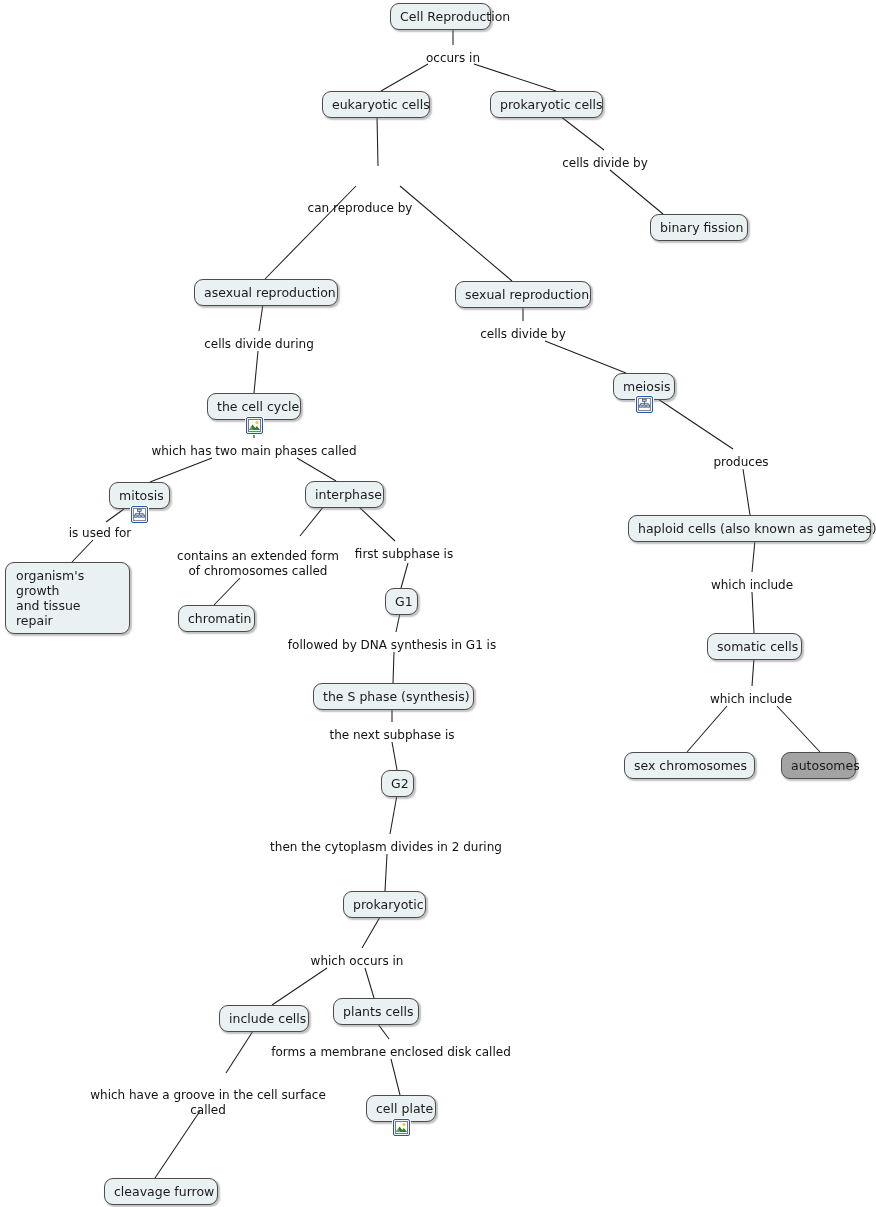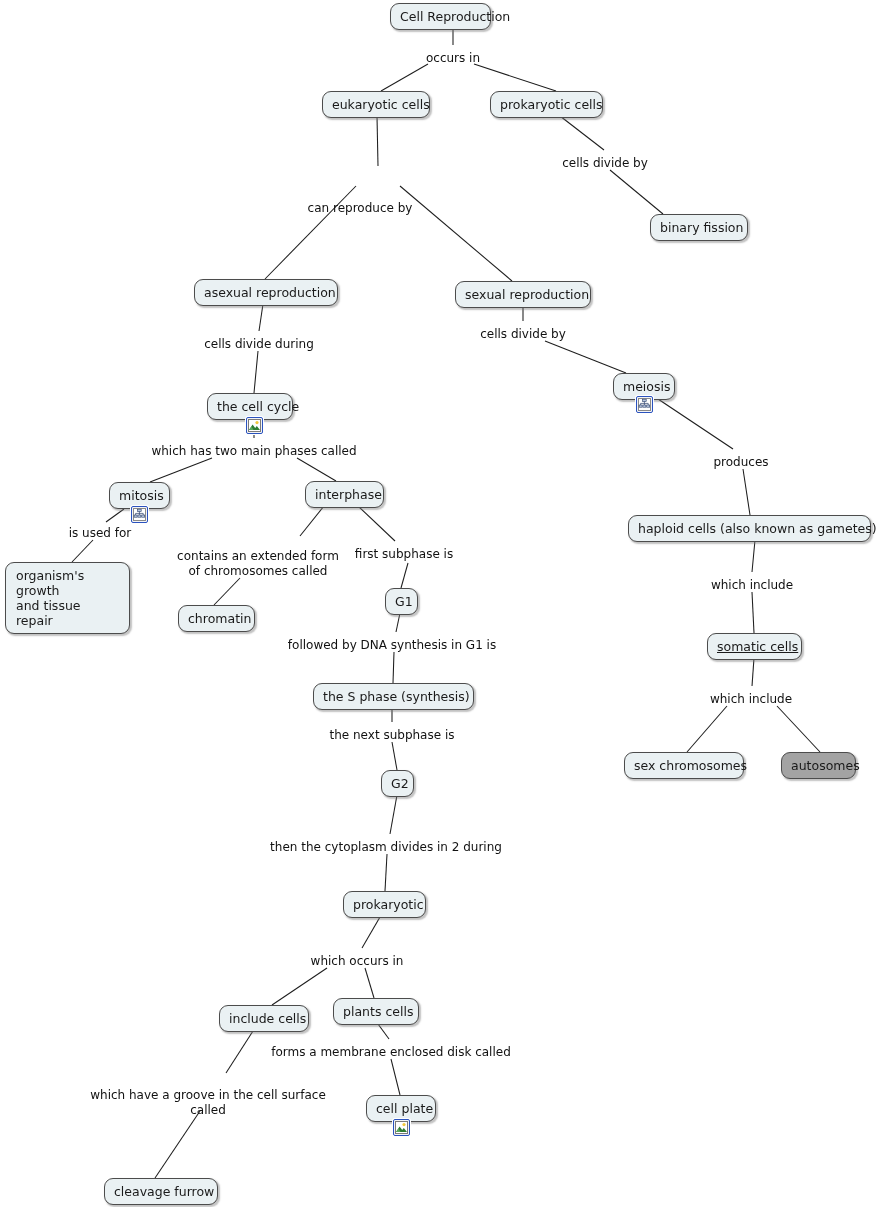--- a/index.html
+++ b/index.html
@@ -142,21 +142,21 @@
     <div class="linklabel" style="left: 357px; top: 954px;">which occurs in</div>
     <div class="linklabel" style="left: 391px; top: 1045px;">forms a membrane enclosed disk called</div>
     <div class="linklabel" style="left: 208px; top: 1088px;">which have a groove in the cell surface
 called</div>
     <div class="node" style="left: 390px; top: 3px; width: 101px; min-height: 25px; background: rgb(234, 241, 243); border-color: rgb(76, 76, 76);">Cell Reproduction</div>
     <div class="node" style="left: 322px; top: 91px; width: 108px; min-height: 25px; background: rgb(234, 241, 243); border-color: rgb(76, 76, 76);">eukaryotic cells</div>
     <div class="node" style="left: 490px; top: 91px; width: 113px; min-height: 25px; background: rgb(234, 241, 243); border-color: rgb(76, 76, 76);">prokaryotic cells</div>
     <div class="node" style="left: 617px; top: 214px; width: 98px; min-height: 25px; background: rgb(234, 241, 243); border-color: rgb(76, 76, 76); margin-left: 33px;">binary fission</div>
     <div class="node" style="left: 194px; top: 279px; width: 144px; min-height: 25px; background: rgb(234, 241, 243); border-color: rgb(76, 76, 76);">asexual reproduction</div>
     <div class="node" style="left: 455px; top: 281px; width: 136px; min-height: 25px; background: rgb(234, 241, 243); border-color: rgb(76, 76, 76);">sexual reproduction</div>
-    <div class="node" style="left: 207px; top: 393px; width: 86px; min-height: 27px; background: rgb(234, 241, 243); border-color: rgb(76, 76, 76);">the cell cycle</div>
+    <div class="node" style="left: 207px; top: 393px; width: 94px; min-height: 27px; background: rgb(234, 241, 243); border-color: rgb(76, 76, 76);">the cell cycle</div>
     <div class="badge" style="left: 245.5px; top: 417px; border-color: rgb(42, 82, 190);">
       <svg width="13" height="13" viewBox="0 0 13 13">
         <rect x="0.5" y="0.5" width="12" height="12" fill="#ffffff" stroke="#7a7a7a"></rect>
         <circle cx="9" cy="3.6" r="1.6" fill="#f2c83c"></circle>
         <path d="M1 11 L4.6 5.6 L7.2 9 L8.8 7 L12 11 Z" fill="#2f7d32"></path>
         <path d="M1 11 L3.4 7.6 L5.6 11 Z" fill="#5aa95e"></path>
       </svg>
     </div>
     <div class="node" style="left: 613px; top: 373px; width: 62px; min-height: 26px; background: rgb(234, 241, 243); border-color: rgb(76, 76, 76);">meiosis</div>
     <div class="badge" style="left: 635.5px; top: 396px; border-color: rgb(42, 82, 190);">
@@ -179,23 +179,23 @@
         <rect x="4.9" y="7" width="3" height="2.2" fill="#b9c7de" stroke="#2a3f6b" stroke-width="0.6"></rect>
         <rect x="8.7" y="7" width="3" height="2.2" fill="#b9c7de" stroke="#2a3f6b" stroke-width="0.6"></rect>
       </svg>
     </div>
     <div class="node" style="left: 305px; top: 481px; width: 79px; min-height: 25px; background: rgb(234, 241, 243); border-color: rgb(76, 76, 76);">interphase</div>
     <div class="node multiline" style="left: 5px; top: 562px; width: 125px; min-height: 42px; background: rgb(234, 241, 243); border-color: rgb(76, 76, 76);">organism's growth
 and tissue repair</div>
     <div class="node" style="left: 628px; top: 515px; width: 243px; min-height: 25px; background: rgb(234, 241, 243); border-color: rgb(76, 76, 76);">haploid cells (also known as gametes)</div>
     <div class="node" style="left: 178px; top: 605px; width: 77px; min-height: 25px; background: rgb(234, 241, 243); border-color: rgb(76, 76, 76);">chromatin</div>
     <div class="node" style="left: 385px; top: 588px; width: 33px; min-height: 25px; background: rgb(234, 241, 243); border-color: rgb(76, 76, 76);">G1</div>
-    <div class="node" style="left: 707px; top: 633px; width: 95px; min-height: 25px; background: rgb(234, 241, 243); border-color: rgb(76, 76, 76); text-decoration: underline;">somatic cells</div>
+    <div class="node" style="left: 707px; top: 633px; width: 95px; min-height: 25px; background: rgb(234, 241, 243); border-color: rgb(76, 76, 76);">somatic cells</div>
     <div class="node" style="left: 313px; top: 683px; width: 161px; min-height: 26px; background: rgb(234, 241, 243); border-color: rgb(76, 76, 76);">the S phase (synthesis)</div>
-    <div class="node" style="left: 624px; top: 752px; width: 120px; min-height: 26px; background: rgb(234, 241, 243); border-color: rgb(76, 76, 76);">sex chromosomes</div>
+    <div class="node" style="left: 624px; top: 752px; width: 131px; min-height: 26px; background: rgb(234, 241, 243); border-color: rgb(76, 76, 76);">sex chromosomes</div>
     <div class="node" style="left: 781px; top: 752px; width: 75px; min-height: 26px; background: #a3a3a3; border-color: rgb(76, 76, 76);">autosomes</div>
     <div class="node" style="left: 381px; top: 770px; width: 33px; min-height: 25px; background: rgb(234, 241, 243); border-color: rgb(76, 76, 76);">G2</div>
     <div class="node" style="left: 343px; top: 891px; width: 83px; min-height: 26px; background: rgb(234, 241, 243); border-color: rgb(76, 76, 76);">prokaryotic</div>
     <div class="node" style="left: 333px; top: 998px; width: 86px; min-height: 26px; background: rgb(234, 241, 243); border-color: rgb(76, 76, 76);">plants cells</div>
     <div class="node" style="left: 219px; top: 1005px; width: 90px; min-height: 26px; background: rgb(234, 241, 243); border-color: rgb(76, 76, 76);">include cells</div>
     <div class="node" style="left: 366px; top: 1095px; width: 70px; min-height: 27px; background: rgb(234, 241, 243); border-color: rgb(76, 76, 76);">cell plate</div>
     <div class="badge" style="left: 392.5px; top: 1119px; border-color: rgb(42, 82, 190);">
       <svg width="13" height="13" viewBox="0 0 13 13">
         <rect x="0.5" y="0.5" width="12" height="12" fill="#ffffff" stroke="#7a7a7a"></rect>
         <circle cx="9" cy="3.6" r="1.6" fill="#f2c83c"></circle>

